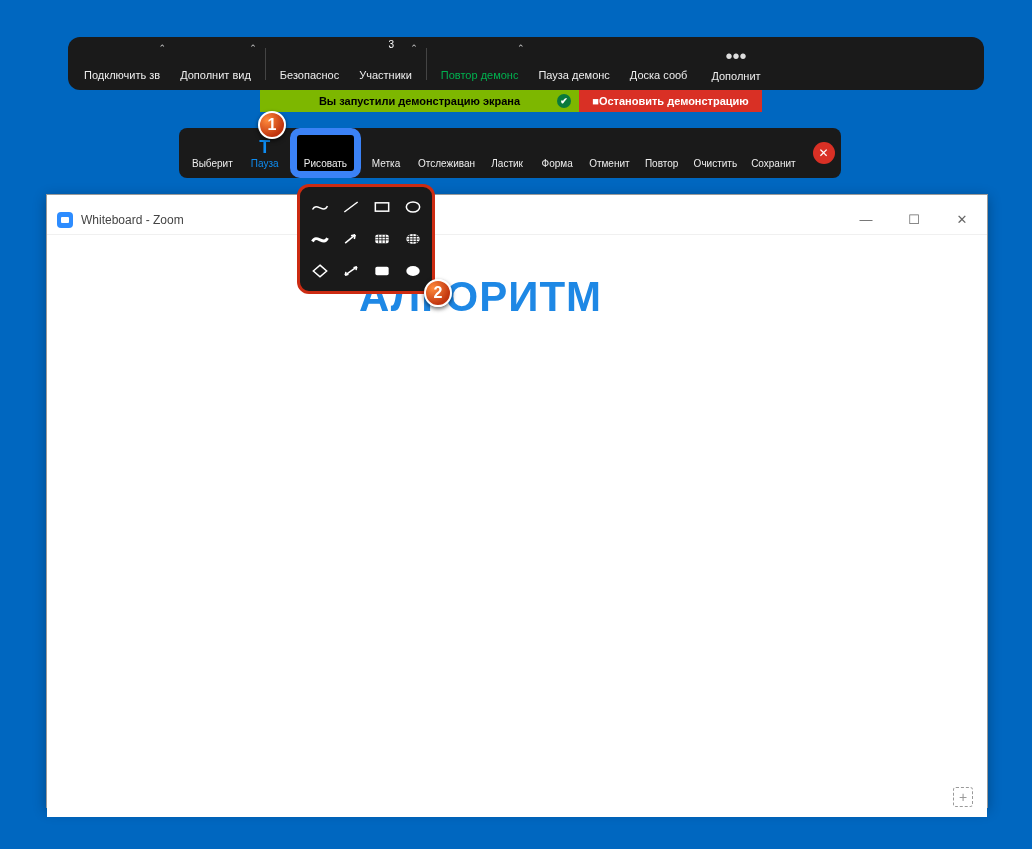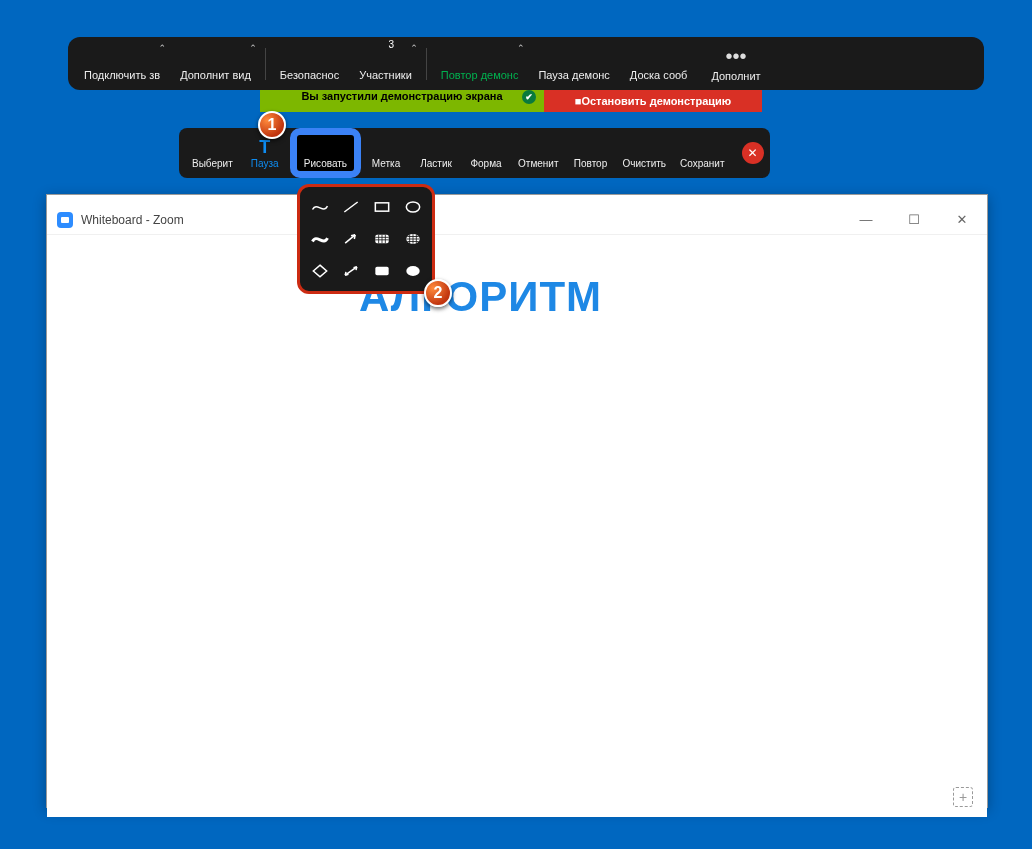--- a/index.html
+++ b/index.html
@@ -11,23 +11,23 @@
 .topbtn .ic{height:22px;display:flex;align-items:center;justify-content:center;}
 .topbtn .car{font-size:9px;color:#ccc;position:absolute;top:6px;right:4px;}
 .topbtn .badge{position:absolute;top:2px;left:54%;font-size:10px;color:#fff;}
 .topbtn.green .lbl{color:#00b14f;}
 .topbtn.green svg{stroke:#00b14f;fill:#00b14f;}
 .sep{width:1px;height:32px;background:#444;margin:0 4px;}
 .dots{color:#ddd;font-size:20px;padding:0 14px;cursor:pointer;text-align:center;}
 .dots .dl{font-size:11px;color:#eee;margin-top:2px;}
 
 .strip{position:absolute;top:90px;left:260px;width:502px;height:22px;display:flex;font-size:11px;}
-.strip .g{flex:1;background:#7db700;color:#000;display:flex;align-items:flex-start;justify-content:center;font-weight:bold;position:relative;}
+.strip .g{flex:1;background:#7db700;color:#000;display:flex;align-items:center;justify-content:center;font-weight:bold;position:relative;}
 .strip .g .shield{position:absolute;right:8px;background:#0a7a3c;color:#fff;border-radius:50%;width:14px;height:14px;display:flex;align-items:center;justify-content:center;font-size:9px;}
-.strip .r{width:218px;background:#d93025;color:#fff;display:flex;align-items:center;justify-content:center;font-weight:bold;cursor:pointer;}
+.strip .r{width:183px;background:#d93025;color:#fff;display:flex;align-items:center;justify-content:center;font-weight:bold;cursor:pointer;}
 .strip .r::before{content:"■ ";}
 
 .anno{position:absolute;top:128px;left:179px;background:#1a1a1a;border-radius:8px;height:50px;display:flex;align-items:center;padding:0 6px;}
 .abtn{display:flex;flex-direction:column;align-items:center;justify-content:center;color:#eee;font-size:10px;height:100%;padding:0 7px;min-width:50px;cursor:pointer;}
 .abtn .ic{height:20px;display:flex;align-items:center;justify-content:center;}
 .abtn.active .lbl,.abtn.active .ic{color:#0e8cf1;}
 .abtn.sel{background:#000;border:7px solid #3b82f6;border-radius:10px;}
 .closebtn{width:22px;height:22px;border-radius:50%;background:#d93025;color:#fff;display:flex;align-items:center;justify-content:center;font-size:12px;margin-left:10px;cursor:pointer;}
 
 .popup{position:absolute;top:184px;left:297px;width:138px;background:#1a1a1a;border:3px solid #cc2b12;border-radius:12px;padding:6px;display:grid;grid-template-columns:repeat(4,1fr);gap:4px;}
@@ -180,20 +180,29 @@
         </span>
       <span class="lbl">Рисовать</span>
     </div>
     <div class="abtn">
       <span class="ic">
           <svg viewBox="0 0 24 24">
             <path d="M5 13l4 5L19 6"></path>
           </svg>
         </span>
       <span class="lbl">Метка</span>
+    </div>
+    <div class="abtn">
+      <span class="ic">
+          <svg viewBox="0 0 24 24">
+            <path d="M6 18L18 6"></path>
+            <path d="M16 4l1 1M19 7l1 1M14 2l0 2M20 8l2 0"></path>
+          </svg>
+        </span>
+      <span class="lbl">Отслеживан</span>
     </div>
     <div class="abtn">
       <span class="ic">
           <svg viewBox="0 0 24 24">
             <path d="M4 18l8-8 6 6-4 4H8z" fill="#fff"></path>
           </svg>
         </span>
       <span class="lbl">Ластик</span>
     </div>
     <div class="abtn">

